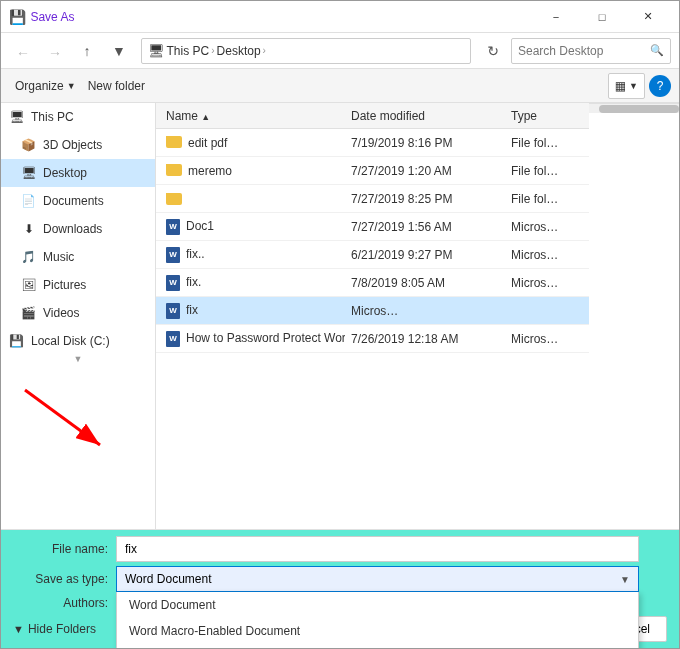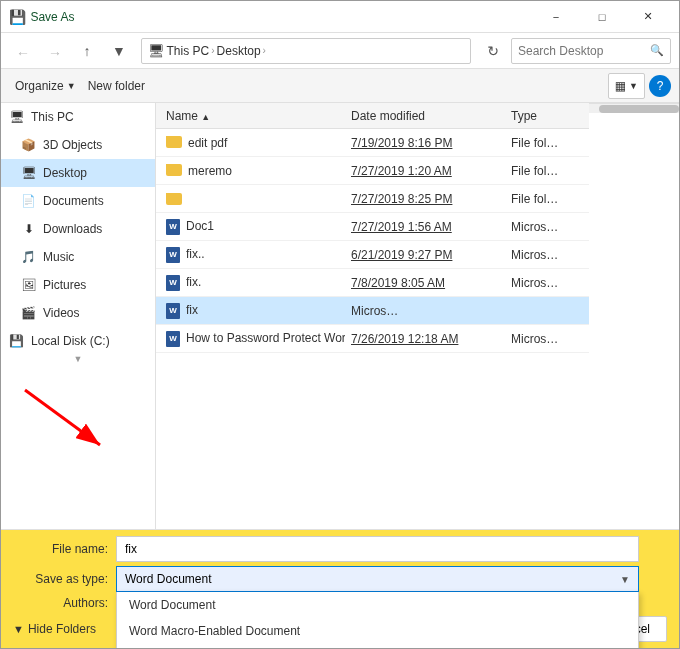--- a/index.html
+++ b/index.html
@@ -27,21 +27,21 @@
       display: flex;
       align-items: center;
       padding: 0 8px;
       border-bottom: 1px solid #e0e0e0;
       user-select: none;
     }
 
     .title-bar-text {
       flex: 1;
       font-size: 12px;
-      color: #14532d;
+      color: #6d28d9;
     }
 
     .title-bar-controls {
       display: flex;
       gap: 0;
     }
 
     .title-btn {
       width: 46px;
       height: 32px;
@@ -311,33 +311,32 @@
       align-items: center;
       justify-content: center;
       color: #fff;
       font-size: 8px;
       font-weight: bold;
     }
 
     .file-date-cell {
       padding: 0 6px;
       color: #333;
-      text-decoration: underline;
     }
 
     .file-type-cell {
       padding: 0 6px;
       color: #333;
       overflow: hidden;
       white-space: nowrap;
     }
 
     .bottom-area {
       border-top: 1px solid #e0e0e0;
-      background: #fde047;
+      background: #5eead4;
       padding: 6px 12px;
     }
 
     .form-row {
       display: flex;
       align-items: center;
       margin-bottom: 4px;
       gap: 8px;
     }
 

